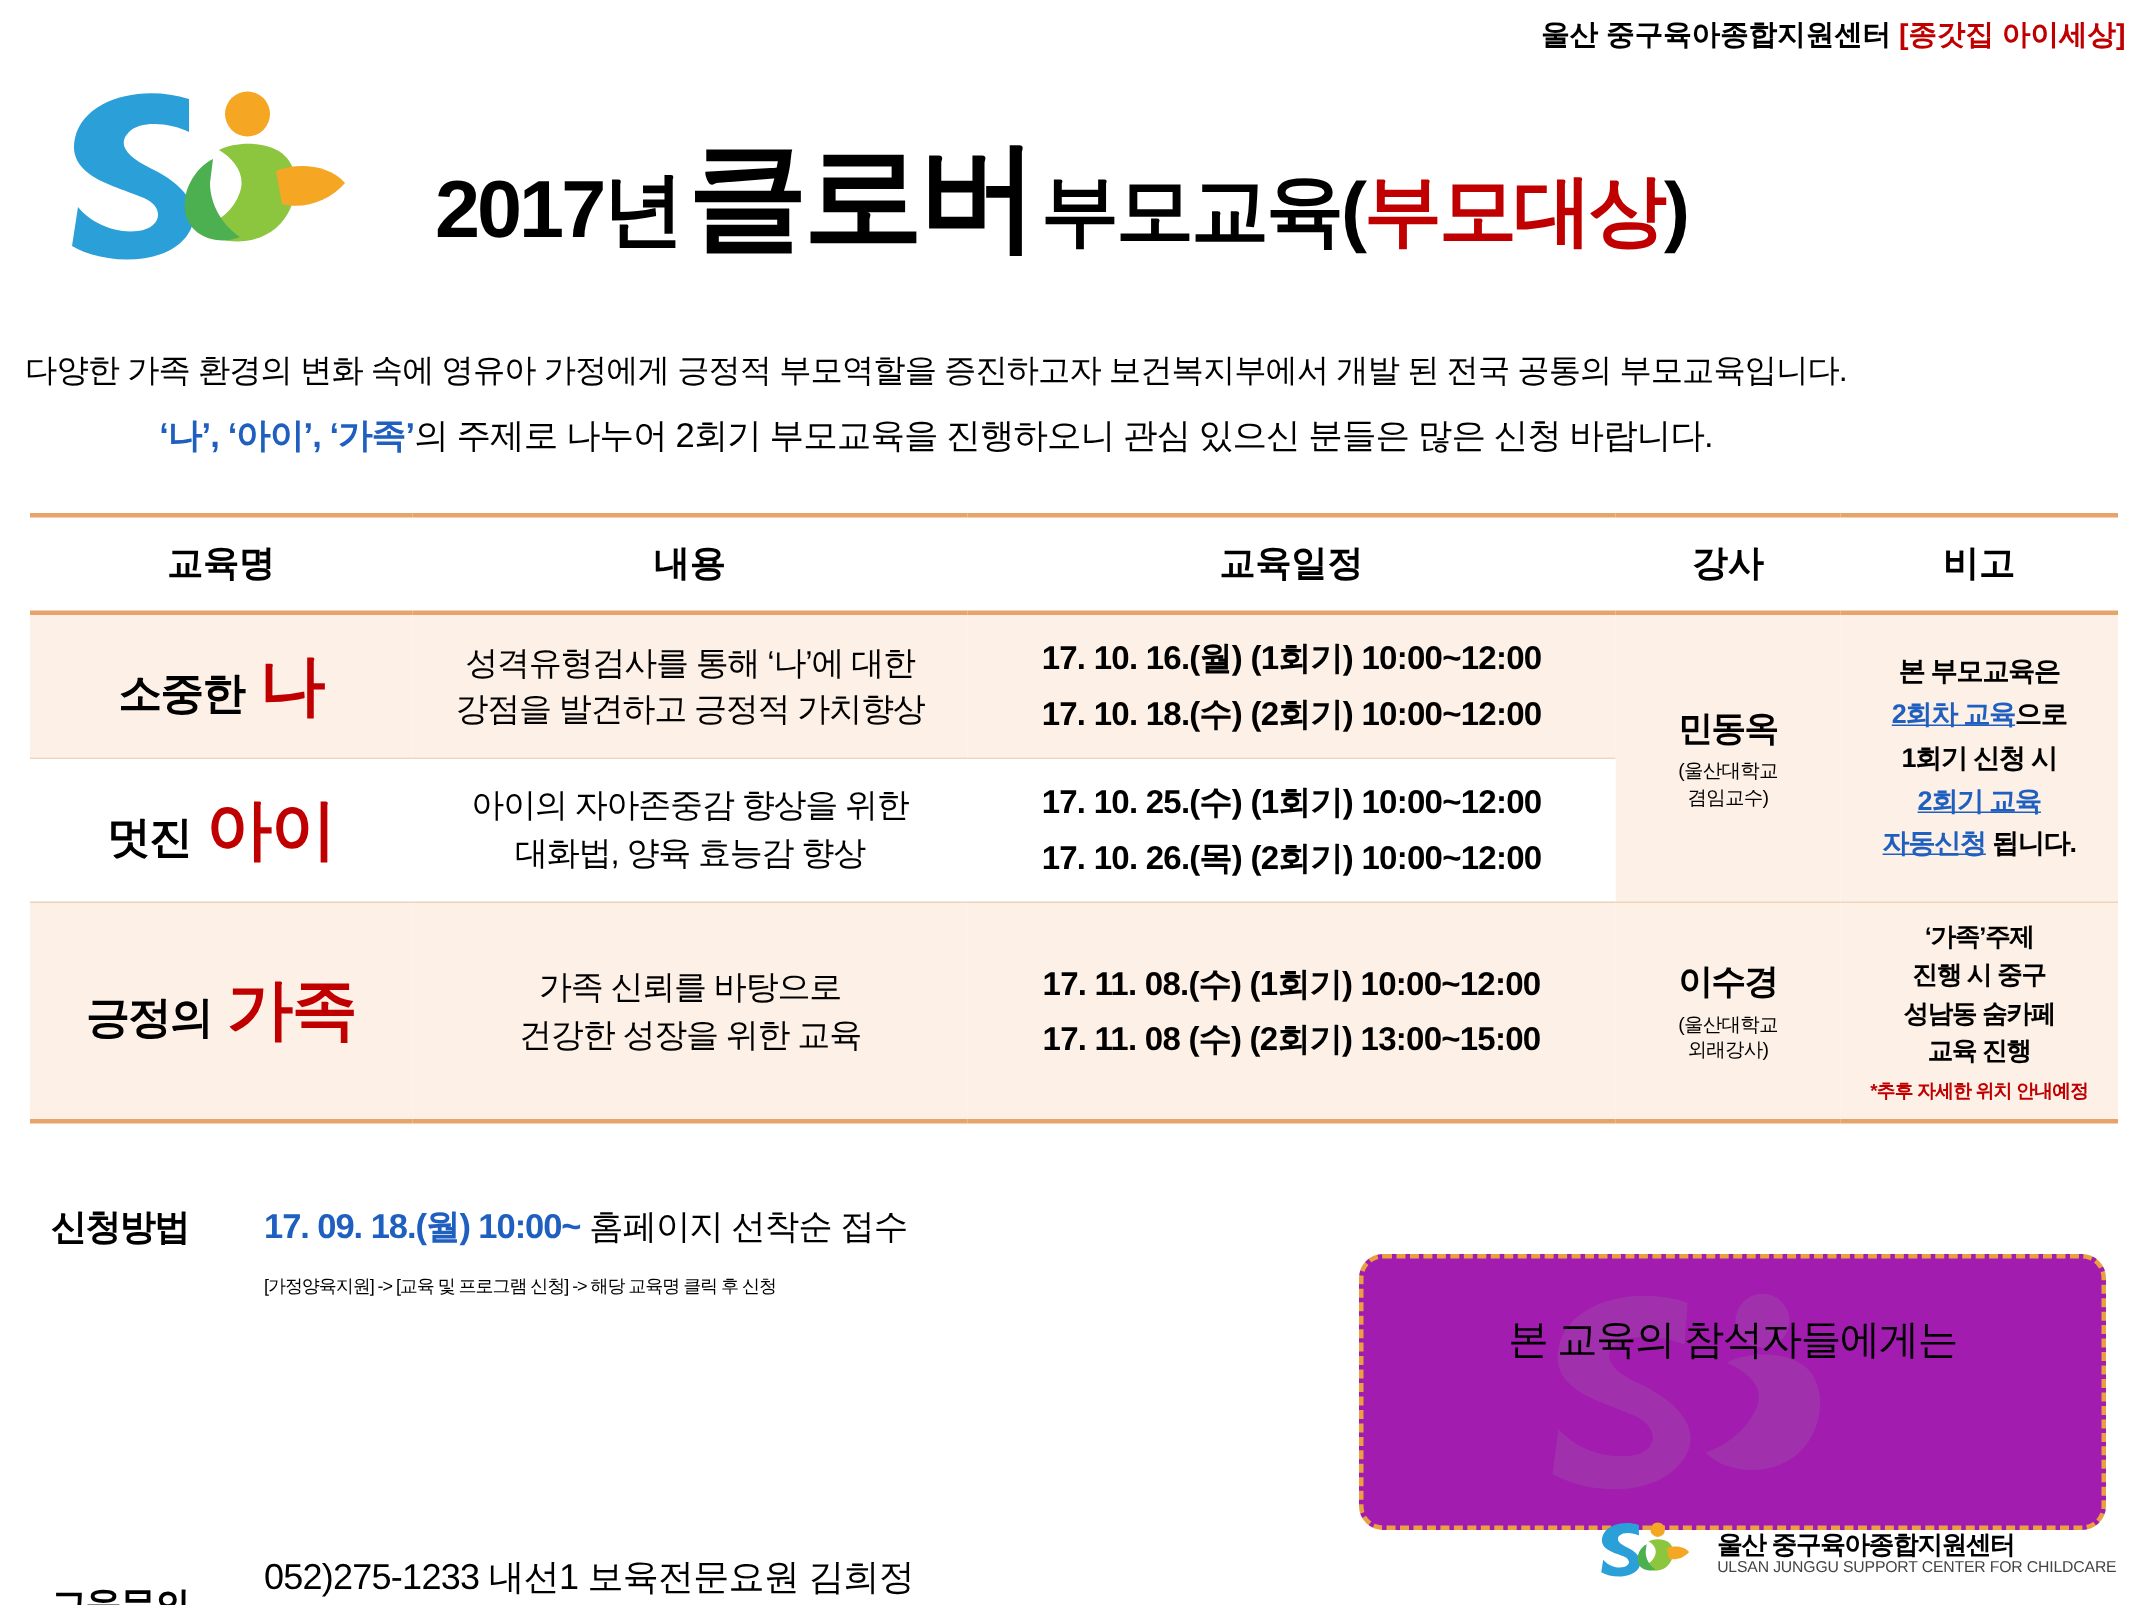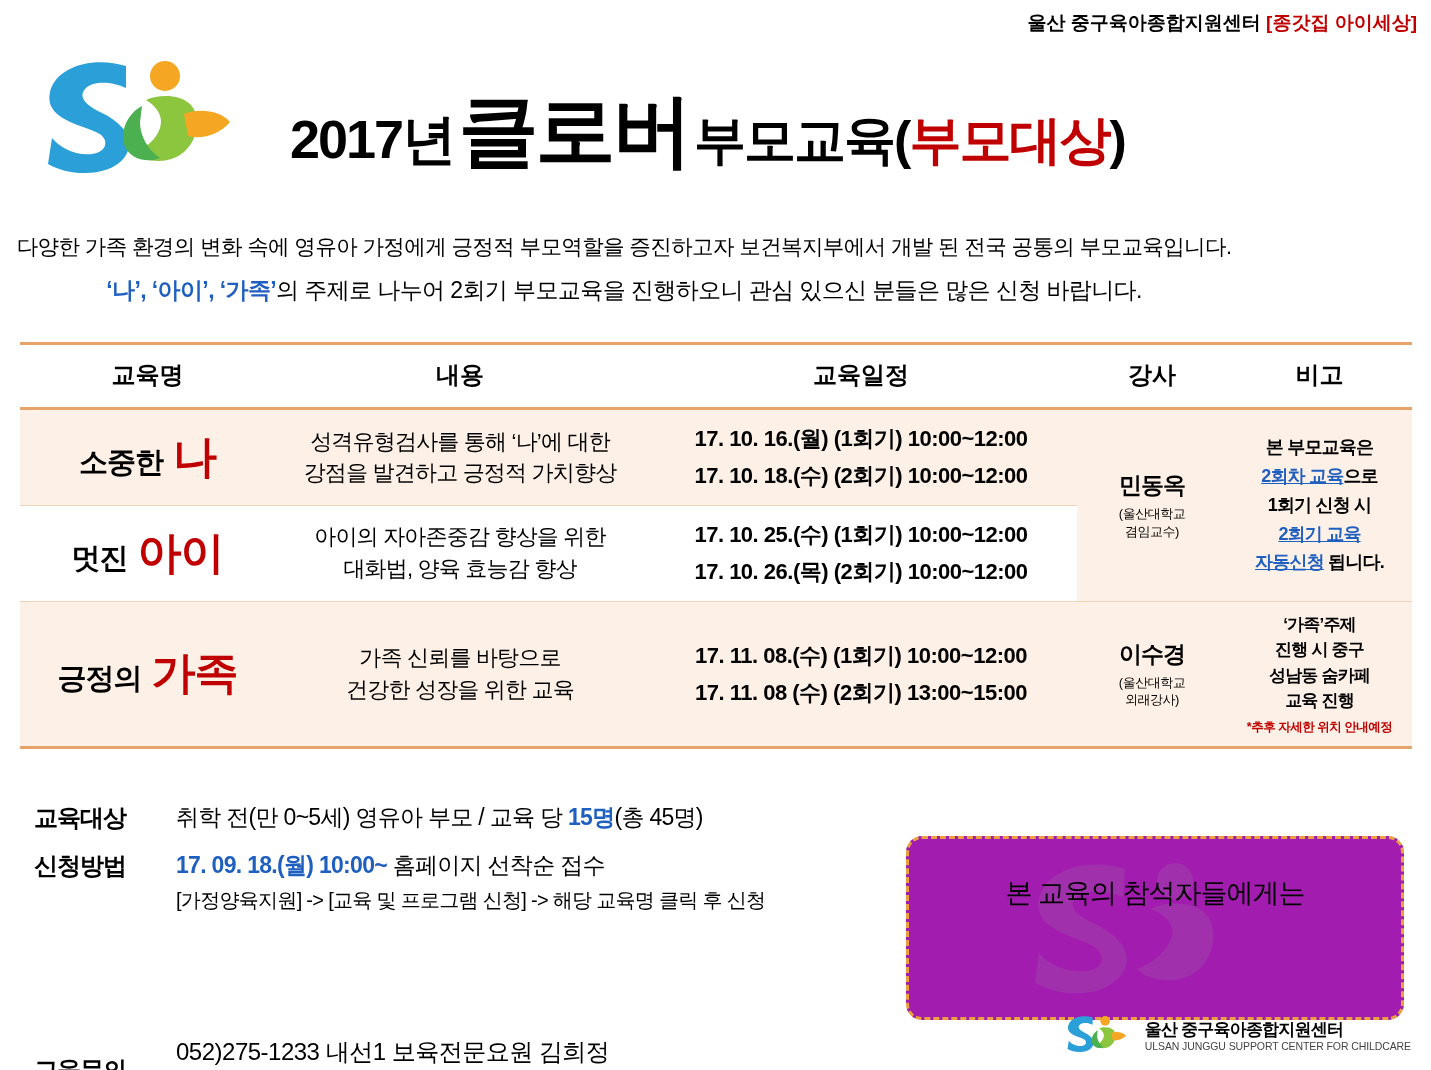--- a/index.html
+++ b/index.html
@@ -203,22 +203,22 @@
   }
   .info-value {
     font-size: 23px;
     letter-spacing: -0.7px;
     line-height: 1.35;
   }
   .info-value .blue { color: #1f5fbf; font-weight: bold; }
   .info-value .blue-u { color: #1f5fbf; font-weight: bold; text-decoration: underline; }
   .info-value .sub {
     display: block;
-    font-size: 20px;
-    margin-top: 6px;
+    font-size: 12px;
+    margin-top: 16px;
     letter-spacing: -0.7px;
   }
   .info-contact {
     position: absolute;
     left: 34px;
     top: 1018px;
     display: flex;
     align-items: center;
   }
   .info-contact .info-label { width: 142px; flex: 0 0 142px; margin-top: 36px; }
@@ -402,26 +402,20 @@
           <div>교육 진행</div>
           <div class="note-tiny">*추후 자세한 위치 안내예정</div>
         </td>
       </tr>
     </tbody>
   </table>
 </div>
 
 <div class="info">
 
-  <div class="info-row">
-    <div class="info-label">교육대상</div>
-    <div class="info-value">
-      <span>취학 전(만 0~5세) 영유아 부모 / 교육 당 </span><span class="blue">15명</span><span>(총 45명)</span>
-    </div>
-  </div>
 
 
   <div class="info-row">
     <div class="info-label">신청방법</div>
     <div class="info-value">
       <span class="blue">17. 09. 18.(월) 10:00~</span><span> 홈페이지 선착순 접수</span>
       <span class="sub">[가정양육지원] -&gt; [교육 및 프로그램 신청] -&gt; 해당 교육명 클릭 후 신청</span>
     </div>
   </div>
 

